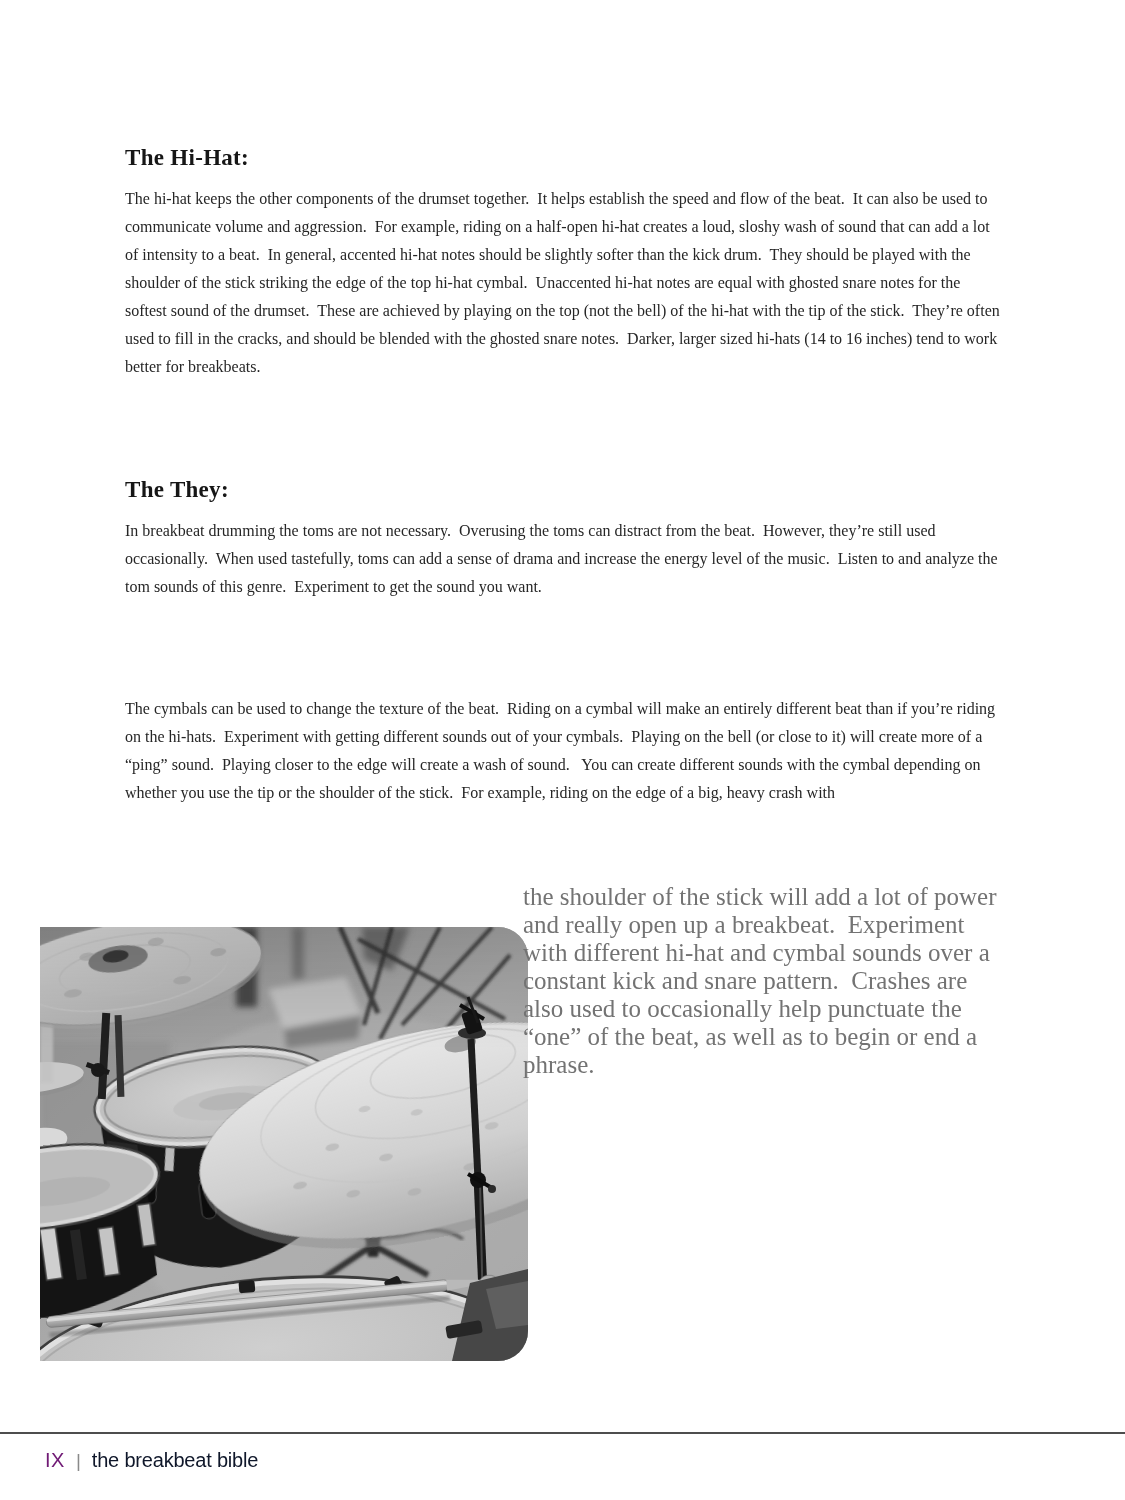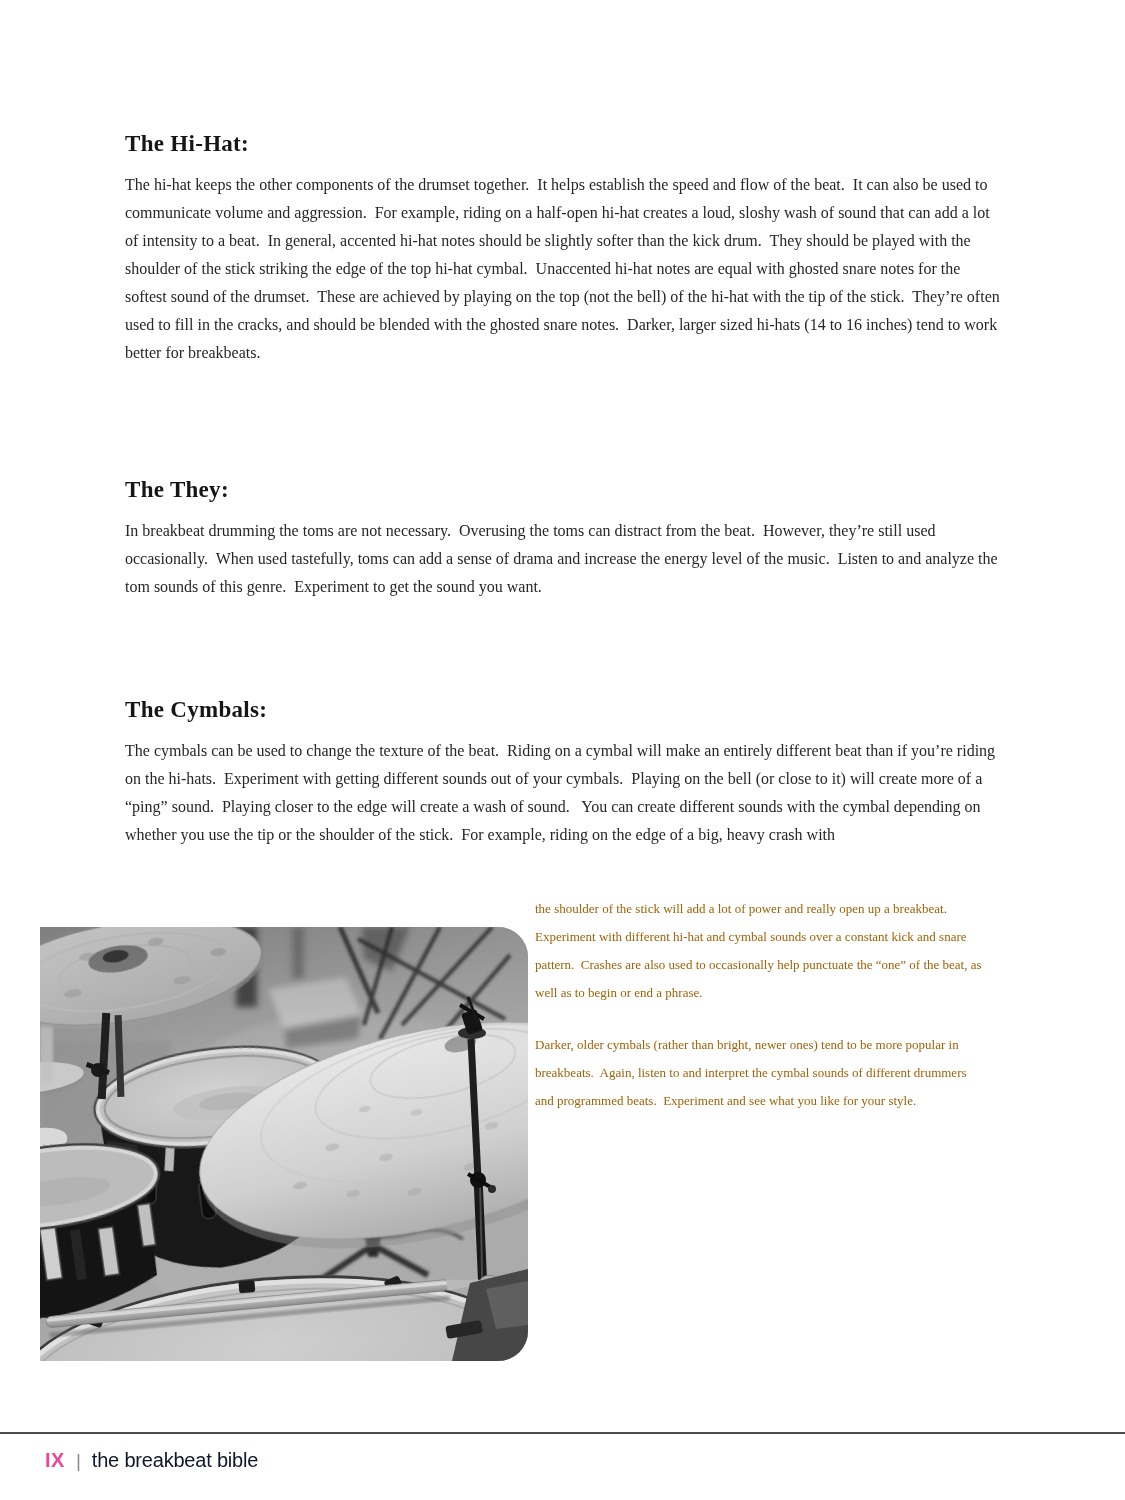--- a/index.html
+++ b/index.html
@@ -1,56 +1,55 @@
 <!DOCTYPE html>
 <html><head>
 <meta charset="utf-8">
 <style>
   html,body{margin:0;padding:0;background:#ffffff;}
   .page{position:relative;width:1125px;height:1500px;background:#ffffff;overflow:hidden;
         font-family:"Liberation Serif","DejaVu Serif",serif;}
   .text-section{position:absolute;left:125px;width:878px;}
-  #sec-hihat{top:129px;}
+  #sec-hihat{top:143px;}
   #sec-toms{top:475px;}
   #sec-cymbals{top:695px;}
   .text-section h2{margin:0 0 12px 0;font-size:23px;line-height:30px;font-weight:bold;
         color:#161616;letter-spacing:.3px;}
   .body-text{margin:0;font-size:16px;line-height:28px;color:#262626;
         white-space:pre-wrap;text-align:left;}
   .photo{position:absolute;left:0;top:911px;width:488px;height:434px;
         border-radius:0 30px 30px 0;overflow:hidden;background:#a5a5a5;}
   .photo svg{display:block;width:100%;height:100%;}
   .wrap-col{position:absolute;left:519px;top:879px;width:484px;}
-  .wrap-col p{margin:16px;font-size:13px;line-height:28px;color:#a16207;white-space:pre-wrap;}
+  .wrap-col p{margin:4px;font-size:25px;line-height:28px;color:#737373;white-space:pre-wrap;}
   .wrap-col p + p{margin-top:24px;}
   em.book-title-italic{font-style:italic;}
   .footer-rule{position:absolute;left:0;top:1432px;width:1125px;height:2px;background:#4d4d4d;}
   .footer{position:absolute;left:45px;top:1449px;display:flex;align-items:baseline;
         font-family:"Liberation Sans","DejaVu Sans",sans-serif;font-size:20px;color:#3a3a3a;}
-  .footer .pg{font-weight:bold;color:#ec4899;letter-spacing:.5px;}
+  .footer .pg{font-weight:normal;color:#701a75;letter-spacing:.5px;}
   .footer .sep{margin:0 11px;color:#8a8a8a;font-weight:300;font-size:19px;}
   .footer .title{letter-spacing:-.2px;color:#0f172a;}
 </style>
 </head>
 <body>
 
 <div class="page">
 
   <section class="text-section" id="sec-hihat">
     <h2>The Hi-Hat:</h2>
     <p class="body-text">The hi-hat keeps the other components of the drumset together.  It helps establish the speed and flow of the beat.  It can also be used to communicate volume and aggression.  For example, riding on a half-open hi-hat creates a loud, sloshy wash of sound that can add a lot of intensity to a beat.  In general, accented hi-hat notes should be slightly softer than the kick drum.  They should be played with the shoulder of the stick striking the edge of the top hi-hat cymbal.  Unaccented hi-hat notes are equal with ghosted snare notes for the softest sound of the drumset.  These are achieved by playing on the top (not the bell) of the hi-hat with the tip of the stick.  They’re often used to fill in the cracks, and should be blended with the ghosted snare notes.  Darker, larger sized hi-hats (14 to 16 inches) tend to work better for breakbeats.</p>
   </section>
 
   <section class="text-section" id="sec-toms">
     <h2>The They:</h2>
     <p class="body-text">In breakbeat drumming the toms are not necessary.  Overusing the toms can distract from the beat.  However, they’re still used occasionally.  When used tastefully, toms can add a sense of drama and increase the energy level of the music.  Listen to and analyze the tom sounds of this genre.  Experiment to get the sound you want.</p>
   </section>
 
   <section class="text-section" id="sec-cymbals">
-    <h2>The Cymbals:</h2>
     <p class="body-text">The cymbals can be used to change the texture of the beat.  Riding on a cymbal will make an entirely different beat than if you’re riding on the hi-hats.  Experiment with getting different sounds out of your cymbals.  Playing on the bell (or close to it) will create more of a “ping” sound.  Playing closer to the edge will create a wash of sound.   You can create different sounds with the cymbal depending on whether you use the tip or the shoulder of the stick.  For example, riding on the edge of a big, heavy crash with</p>
   </section>
 
   <figure class="photo">
     <svg viewBox="0 0 488 434" preserveAspectRatio="none" role="img">
       <defs>
         <linearGradient id="gFloor" x1="0" y1="0" x2="1" y2="1">
           <stop offset="0" stop-color="#949494"></stop>
             <stop offset=".55" stop-color="#ababab"></stop>
             <stop offset="1" stop-color="#9e9e9e"></stop>
@@ -233,21 +232,20 @@
         <polygon points="446,362 488,354 488,398 456,402" fill="#5f5f5f"></polygon>
         <rect x="406" y="396" width="36" height="13" rx="3" fill="#262626" transform="rotate(-10 424 402)"></rect>
       </g>
 
       <rect width="488" height="434" fill="url(#gVin)"></rect>
     </svg>
   </figure>
 
   <div class="wrap-col">
     <p>the shoulder of the stick will add a lot of power and really open up a breakbeat.  Experiment with different hi-hat and cymbal sounds over a constant kick and snare pattern.  Crashes are also used to occasionally help punctuate the “one” of the beat, as well as to begin or end a phrase.</p>
-    <p>Darker, older cymbals (rather than bright, newer ones) tend to be more popular in breakbeats.  Again, listen to and interpret the cymbal sounds of different drummers and programmed beats.  Experiment and see what you like for your style.</p>
   </div>
 
   <div class="footer-rule"></div>
   <div class="footer">
     <span class="pg">IX</span>
     <span class="sep">|</span>
     <span class="title">the breakbeat bible</span>
   </div>
 
 </div>

